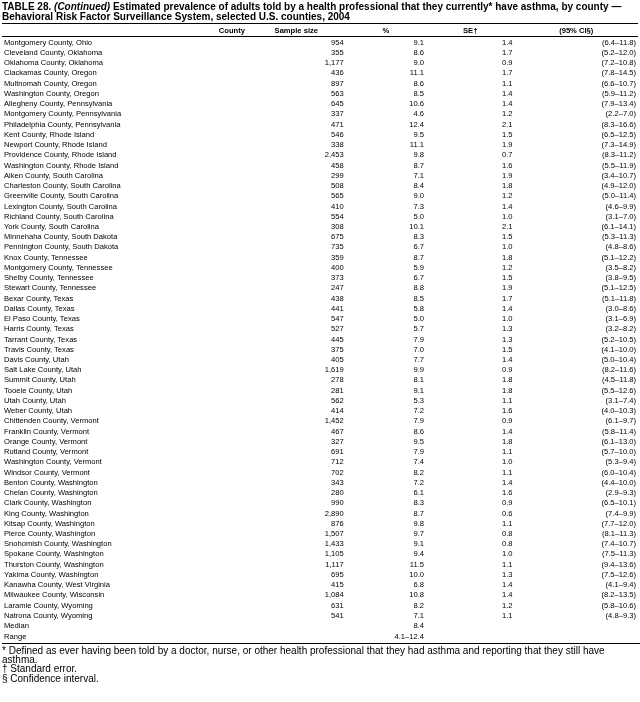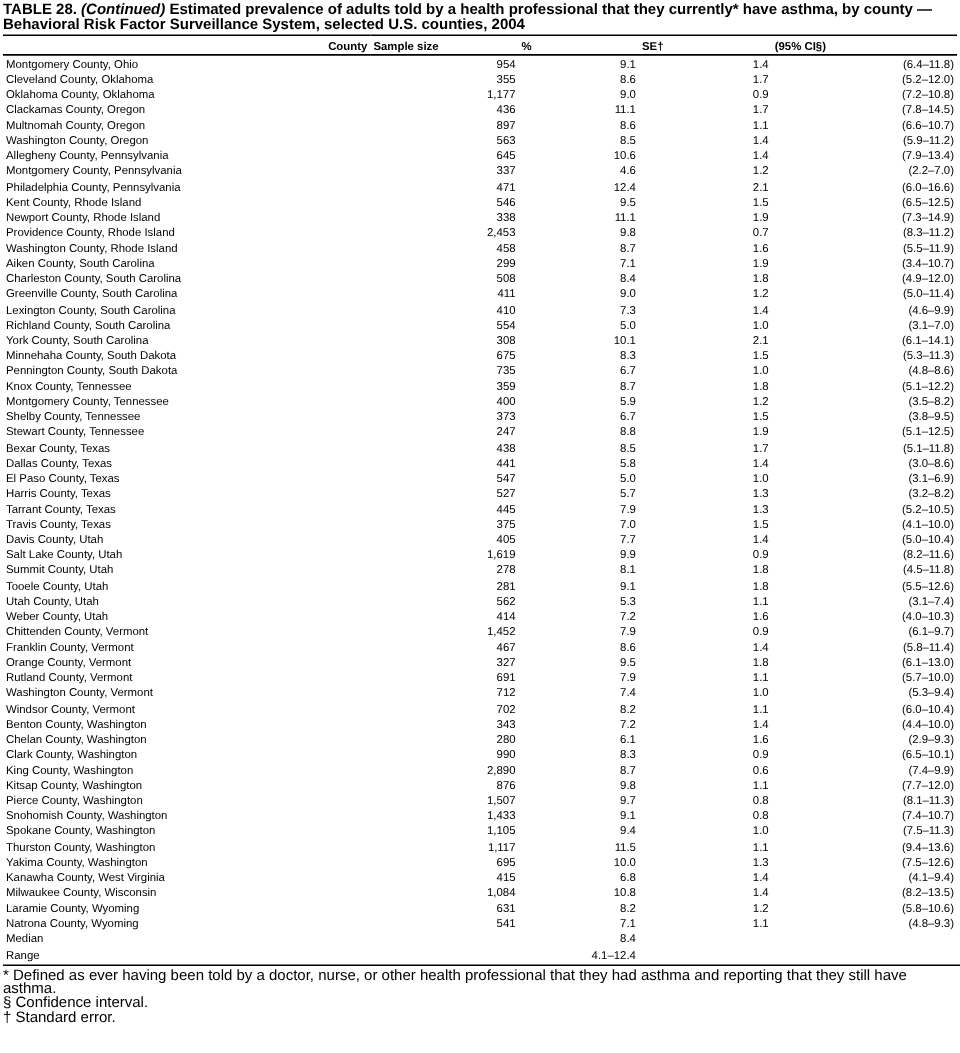--- a/index.html
+++ b/index.html
@@ -34,21 +34,21 @@
     margin-left: 2px;
     border-collapse: collapse;
     font-size: 7.6px;
   }
   table.data th {
     font-weight: bold;
     font-size: 7.6px;
     border-top: 1.1px solid #000;
     border-bottom: 1.1px solid #000;
     padding: 1.5px 2px 1.5px 2px;
-    text-align: left;
+    text-align: center;
     white-space: nowrap;
   }
   table.data th.left {
     text-align: right;
   }
   table.data td {
     padding: 0.35px 2px 0.35px 2px;
     white-space: nowrap;
     line-height: 9.55px;
     vertical-align: top;
@@ -161,21 +161,21 @@
           <td class="num">337</td>
           <td class="num">4.6</td>
           <td class="num">1.2</td>
           <td class="num">(2.2–7.0)</td>
         </tr>
         <tr>
           <td class="left">Philadelphia County, Pennsylvania</td>
           <td class="num">471</td>
           <td class="num">12.4</td>
           <td class="num">2.1</td>
-          <td class="num">(6.0–16.6)</td>
+          <td class="num">(8.3–16.6)</td>
         </tr>
         <tr>
           <td class="left">Kent County, Rhode Island</td>
           <td class="num">546</td>
           <td class="num">9.5</td>
           <td class="num">1.5</td>
           <td class="num">(6.5–12.5)</td>
         </tr>
         <tr>
           <td class="left">Newport County, Rhode Island</td>
@@ -207,21 +207,21 @@
         </tr>
         <tr>
           <td class="left">Charleston County, South Carolina</td>
           <td class="num">508</td>
           <td class="num">8.4</td>
           <td class="num">1.8</td>
           <td class="num">(4.9–12.0)</td>
         </tr>
         <tr>
           <td class="left">Greenville County, South Carolina</td>
-          <td class="num">411</td>
+          <td class="num">565</td>
           <td class="num">9.0</td>
           <td class="num">1.2</td>
           <td class="num">(5.0–11.4)</td>
         </tr>
         <tr>
           <td class="left">Lexington County, South Carolina</td>
           <td class="num">410</td>
           <td class="num">7.3</td>
           <td class="num">1.4</td>
           <td class="num">(4.6–9.9)</td>
@@ -518,17 +518,17 @@
           <td class="num"></td>
           <td class="num">4.1–12.4</td>
           <td class="num"></td>
           <td class="num"></td>
         </tr>
       </tbody>
   </table>
 
   <div class="footer">
     <div>* Defined as ever having been told by a doctor, nurse, or other health professional that they had asthma and reporting that they still have asthma.</div>
+    <div>† Standard error.</div>
     <div>§ Confidence interval.</div>
-    <div>† Standard error.</div>
   </div>
 
 </div>
 
 </body></html>

